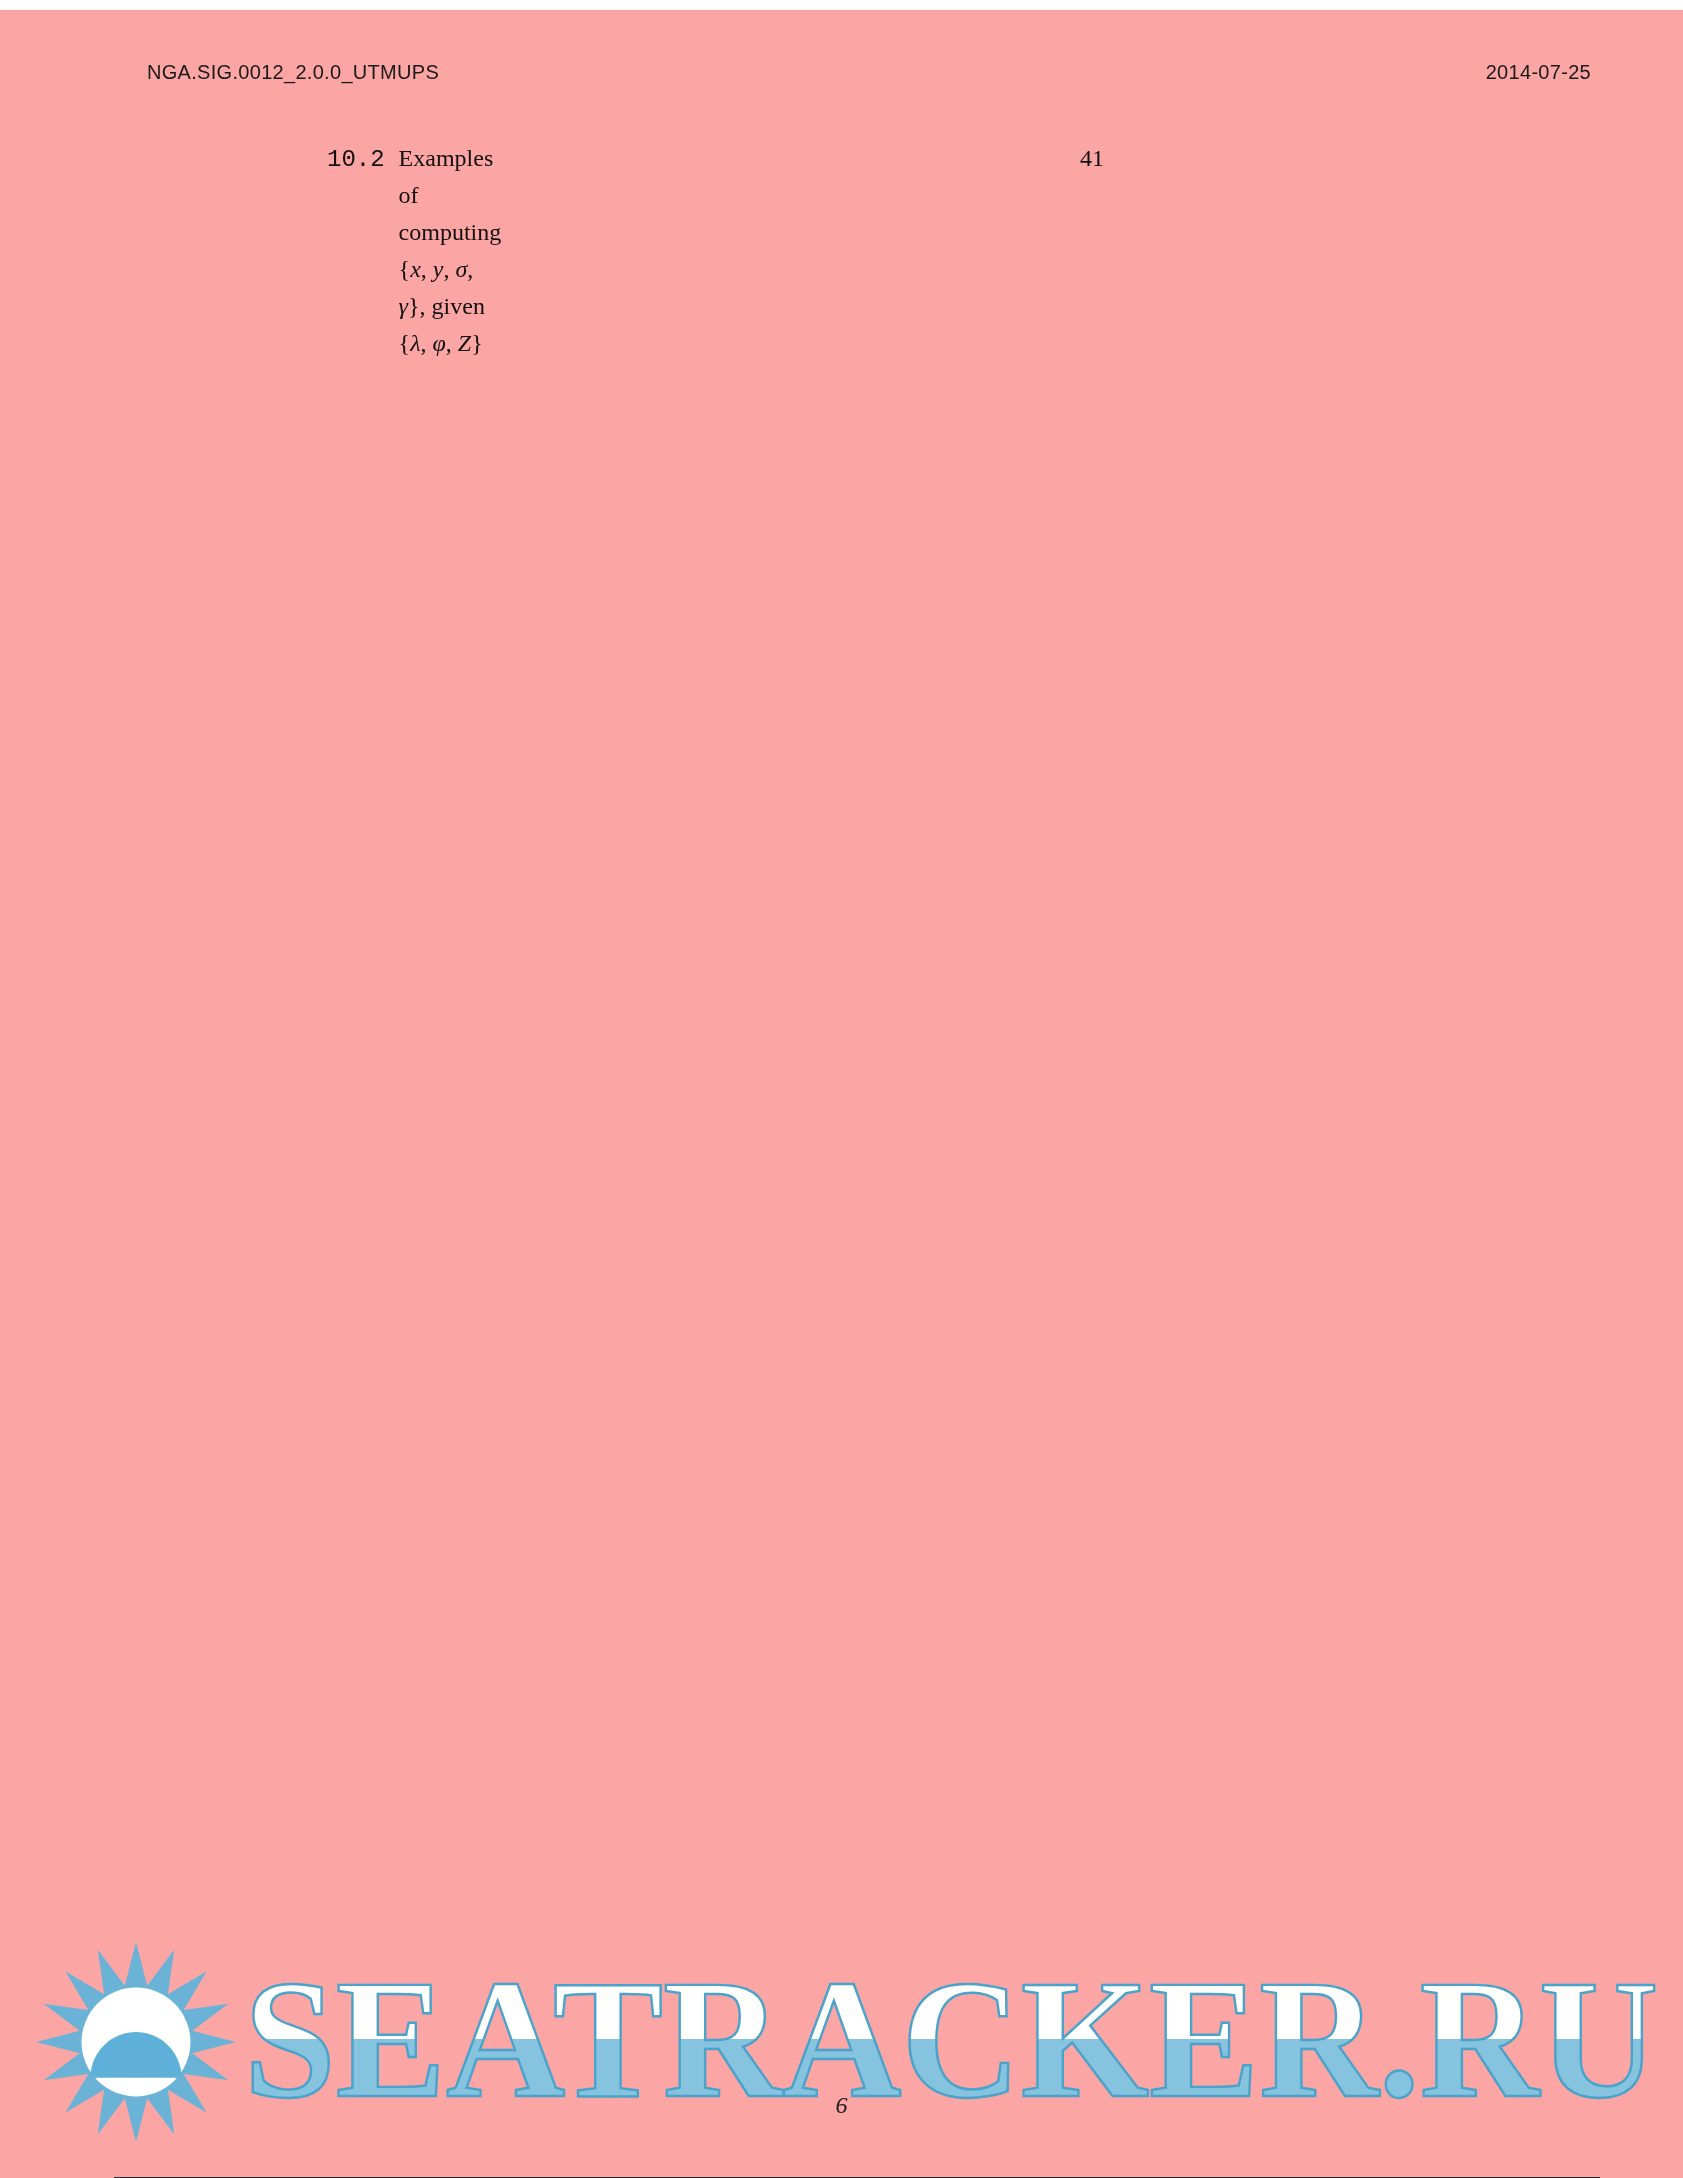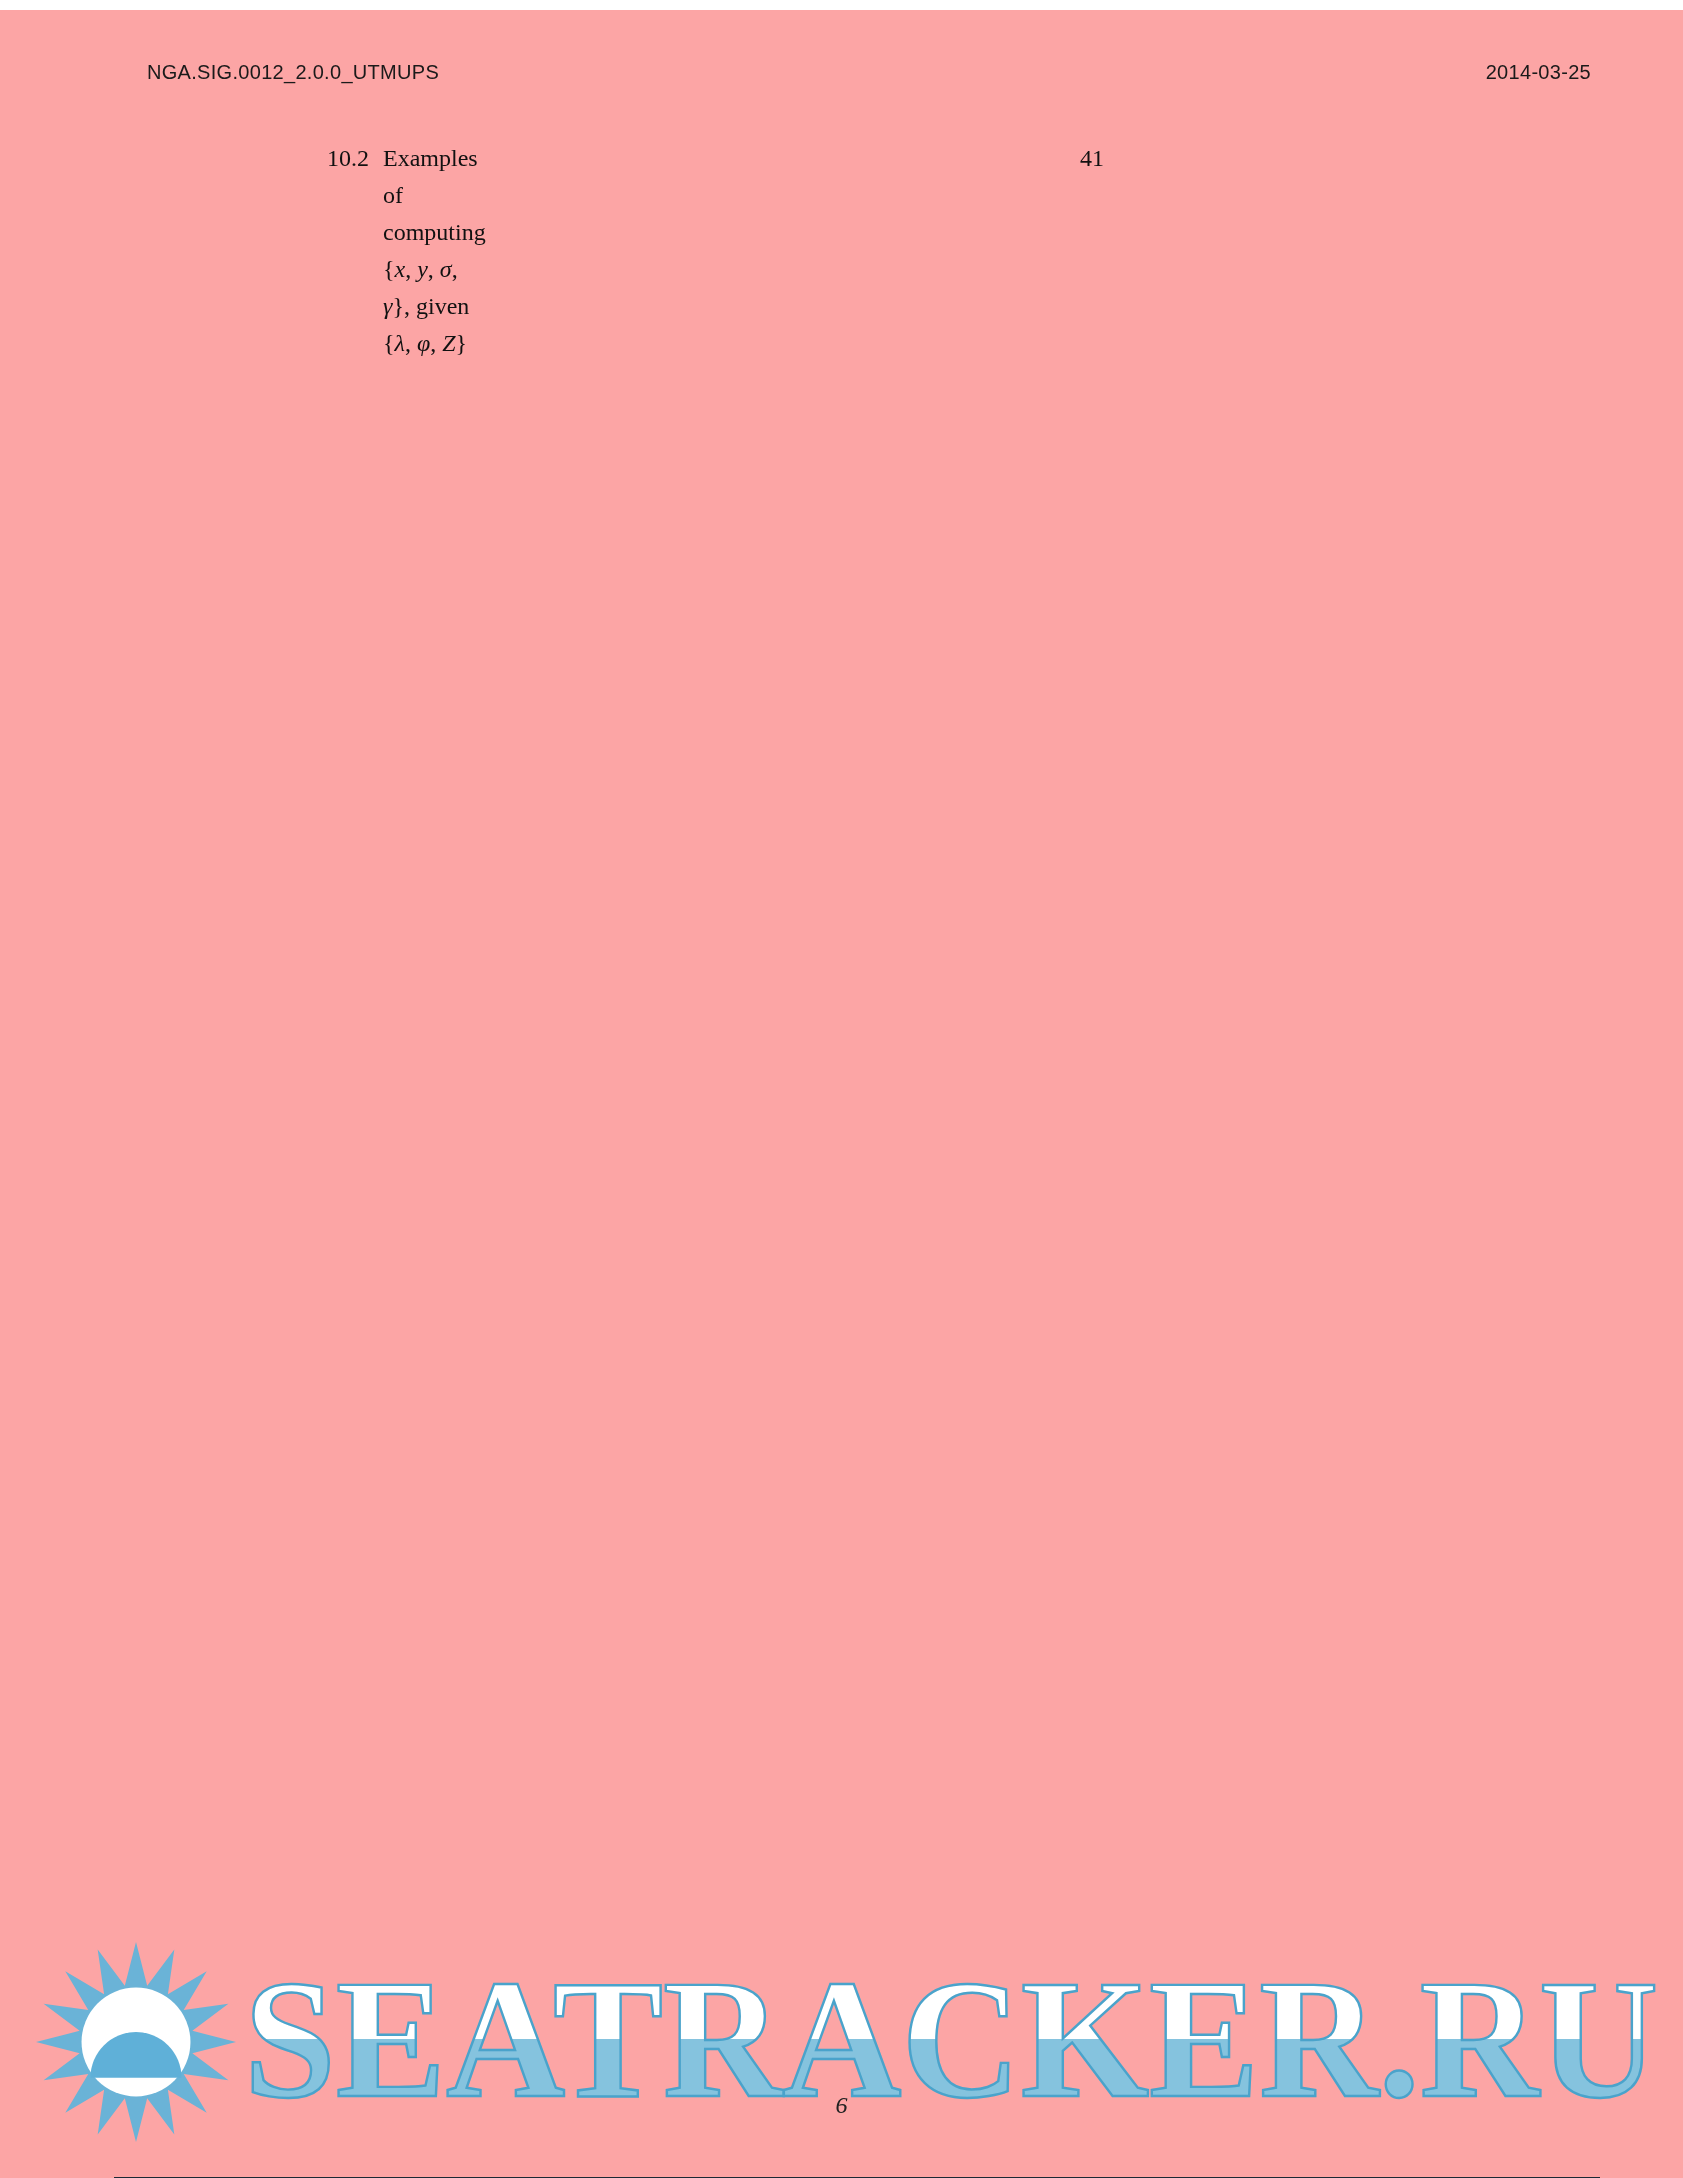--- a/index.html
+++ b/index.html
@@ -27,21 +27,21 @@
   .toc{
     margin:46px 0 0 245px;
     width:859px;
     font-size:24px;
   }
   .toc-row{
     display:flex;
     align-items:baseline;
     line-height:37px;
   }
-  .toc-row .num{white-space:nowrap;}
+  .toc-row .num{white-space:nowrap;font-family:Liberation Mono, monospace;}
   .toc-row.lvl2{padding-left:82px;}
   .toc-row.lvl2 .num{margin-right:14px;}
   .toc-row .title{flex:1;padding-right:20px;font-family:Liberation Serif, serif;}
   .toc-row .page{min-width:51px;text-align:right;}
   
   .watermark{
     position:absolute;
     left:34px;
     right:15px;
     bottom:42px;
@@ -75,21 +75,21 @@
     background:#1d2935;
   }
 </style>
 </head>
 <body>
 
 <div class="page">
 
   <div class="header">
     <span>NGA.SIG.0012_2.0.0_UTMUPS</span>
-    <span>2014-03-25</span>
+    <span>2014-07-25</span>
   </div>
 
   <div class="toc">
       <div class="toc-section">
         <div class="toc-row lvl2">
           <span class="num">10.2</span>
           <span class="title">Examples of computing {<i>x</i>, <i>y</i>, <i>σ</i>, <i>γ</i>}, given {<i>λ</i>, <i>φ</i>, <i>Z</i>}</span>
           <span class="page">41</span>
         </div>
       </div>

